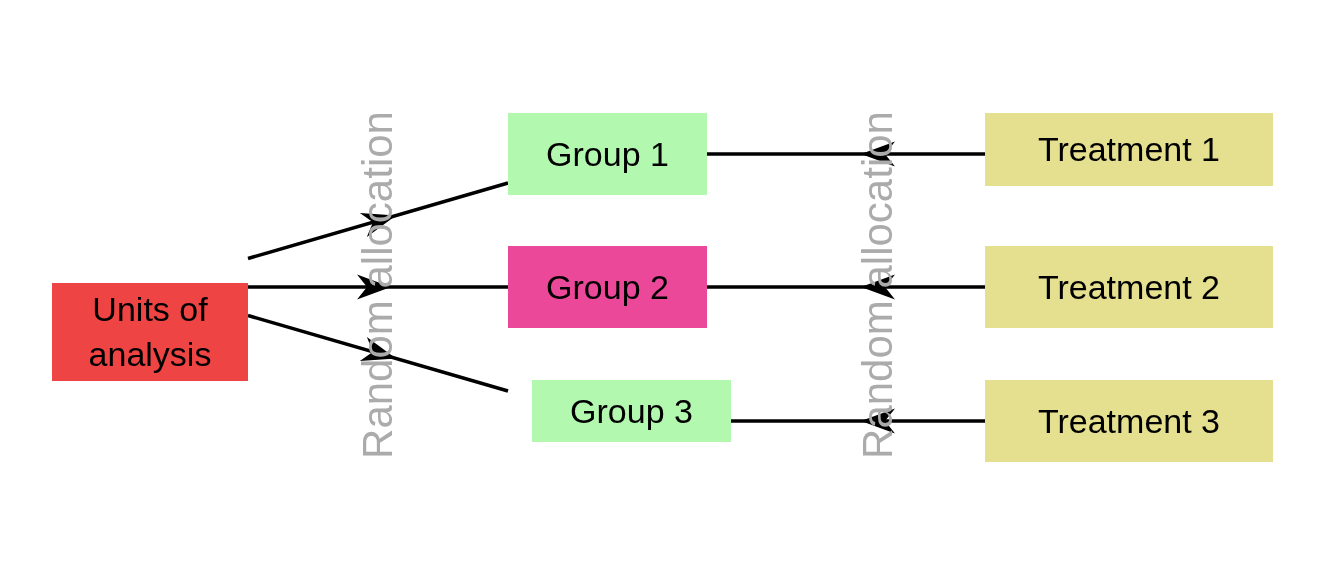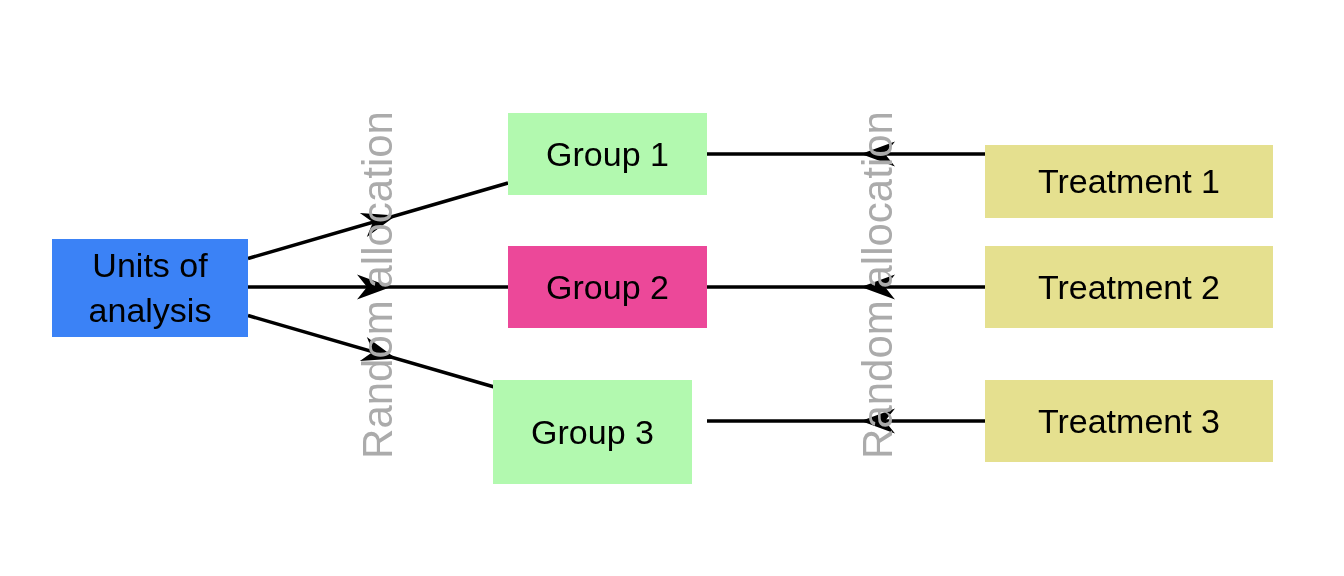--- a/index.html
+++ b/index.html
@@ -28,22 +28,22 @@
     align-items: center;
     justify-content: center;
     text-align: center;
     font-size: 34px;
     line-height: 1.32;
     color: #000000;
   }
   .box-units      { left: 52px;  top: 239px; width: 196px; height: 98px; }
   .box-group-1    { left: 508px; top: 113px; width: 199px; height: 82px; }
   .box-group-2    { left: 508px; top: 246px; width: 199px; height: 82px; }
-  .box-group-3    { left: 493px; top: 380px; width: 199px; height: 104px; }
-  .box-treat-1    { left: 985px; top: 113px; width: 288px; height: 73px; margin-top: 32px; }
+  .box-group-3    { left: 532px; top: 380px; width: 199px; height: 62px; }
+  .box-treat-1    { left: 985px; top: 113px; width: 288px; height: 73px; }
   .box-treat-2    { left: 985px; top: 246px; width: 288px; height: 82px; }
   .box-treat-3    { left: 985px; top: 380px; width: 288px; height: 82px; }
   .units-label {
     display: inline-block;
     width: 150px; 
   }
   .rotated-label {
     position: absolute;
     white-space: nowrap;
     font-size: 42px;
@@ -85,21 +85,21 @@
       <polygon class="arrowhead" points="0,0 -34,-12.5 -24,0 -34,12.5"></polygon>
     </g>
     <g transform="translate(861,421) rotate(180)">
       <polygon class="arrowhead" points="0,0 -34,-12.5 -24,0 -34,12.5"></polygon>
     </g>
   </svg>
 
   <div class="rotated-label left" style="color: rgb(171, 171, 171);">Random allocation</div>
   <div class="rotated-label right" style="color: rgb(171, 171, 171);">Random allocation</div>
 
-  <div class="box box-units" style="background-color: #3b82f6;">
+  <div class="box box-units" style="background-color: #ef4444; margin-top: 44px;">
     <span class="units-label">Units of analysis</span>
   </div>
 
   <div class="box box-group-1" style="background-color: rgb(178, 249, 175);">
     <span>Group 1</span>
   </div>
   <div class="box box-group-2" style="background-color: #ec4899;">
     <span>Group 2</span>
   </div>
   <div class="box box-group-3" style="background-color: rgb(178, 249, 175);">

